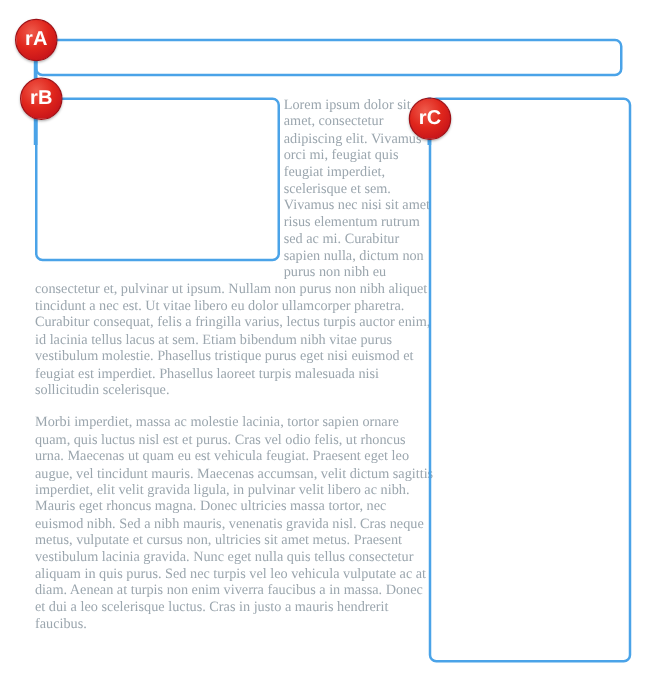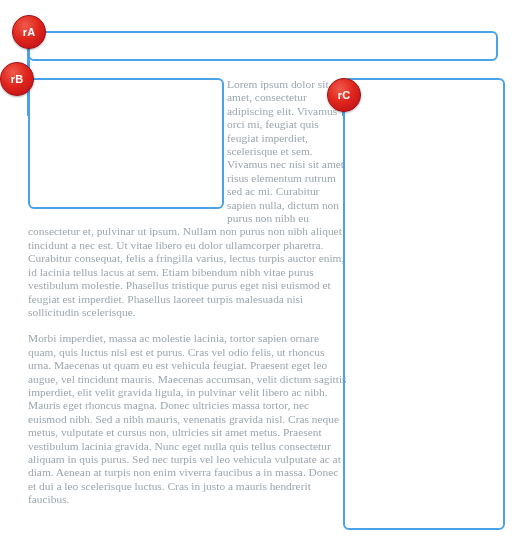--- a/index.html
+++ b/index.html
@@ -66,30 +66,30 @@
     position: absolute;
     width: 32px;
     height: 32px;
     border-radius: 50%;
     background: radial-gradient(circle at 38% 30%,
                 #ef5b4c 0%, #e0261c 45%, #c8151a 78%, #a81017 100%);
     border: 1px solid #9e1015;
     box-shadow: 0 1px 2px rgba(0,0,0,0.30);
     color: #ffffff;
     font-family: "Liberation Sans", sans-serif;
-    font-size: 11px;
+    font-size: 16px;
     font-weight: bold;
     display: flex;
     align-items: center;
     justify-content: center;
     line-height: 1;
     letter-spacing: 0.2px;
   }
   #badge-a { left: 12px;  top: 15px; }
-  #badge-b { left: 0;  top: 62px; }
+  #badge-b { left: 16px;  top: 62px; }
   #badge-c { left: 327px; top: 78px; }
 </style>
 </head>
 <body>
 
 <div id="text-layer">
   <div id="float-spacer"></div>
   <p>Lorem ipsum dolor sit amet, consectetur adipiscing elit. Vivamus orci mi, feugiat quis feugiat imperdiet, scelerisque et sem. Vivamus nec nisi sit amet risus elementum rutrum sed ac mi. Curabitur sapien nulla, dictum non purus non nibh eu consectetur et, pulvinar ut ipsum. Nullam non purus non nibh aliquet tincidunt a nec est. Ut vitae libero eu dolor ullamcorper pharetra. Curabitur consequat, felis a fringilla varius, lectus turpis auctor enim, id lacinia tellus lacus at sem. Etiam bibendum nibh vitae purus vestibulum molestie. Phasellus tristique purus eget nisi euismod et feugiat est imperdiet. Phasellus laoreet turpis malesuada nisi sollicitudin scelerisque.</p>
   <p class="last">Morbi imperdiet, massa ac molestie lacinia, tortor sapien ornare quam, quis luctus nisl est et purus. Cras vel odio felis, ut rhoncus urna. Maecenas ut quam eu est vehicula feugiat. Praesent eget leo augue, vel tincidunt mauris. Maecenas accumsan, velit dictum sagittis imperdiet, elit velit gravida ligula, in pulvinar velit libero ac nibh. Mauris eget rhoncus magna. Donec ultricies massa tortor, nec euismod nibh. Sed a nibh mauris, venenatis gravida nisl. Cras neque metus, vulputate et cursus non, ultricies sit amet metus. Praesent vestibulum lacinia gravida. Nunc eget nulla quis tellus consectetur aliquam in quis purus. Sed nec turpis vel leo vehicula vulputate ac at diam. Aenean at turpis non enim viverra faucibus a in massa. Donec et dui a leo scelerisque luctus. Cras in justo a mauris hendrerit faucibus.</p>
 </div>

